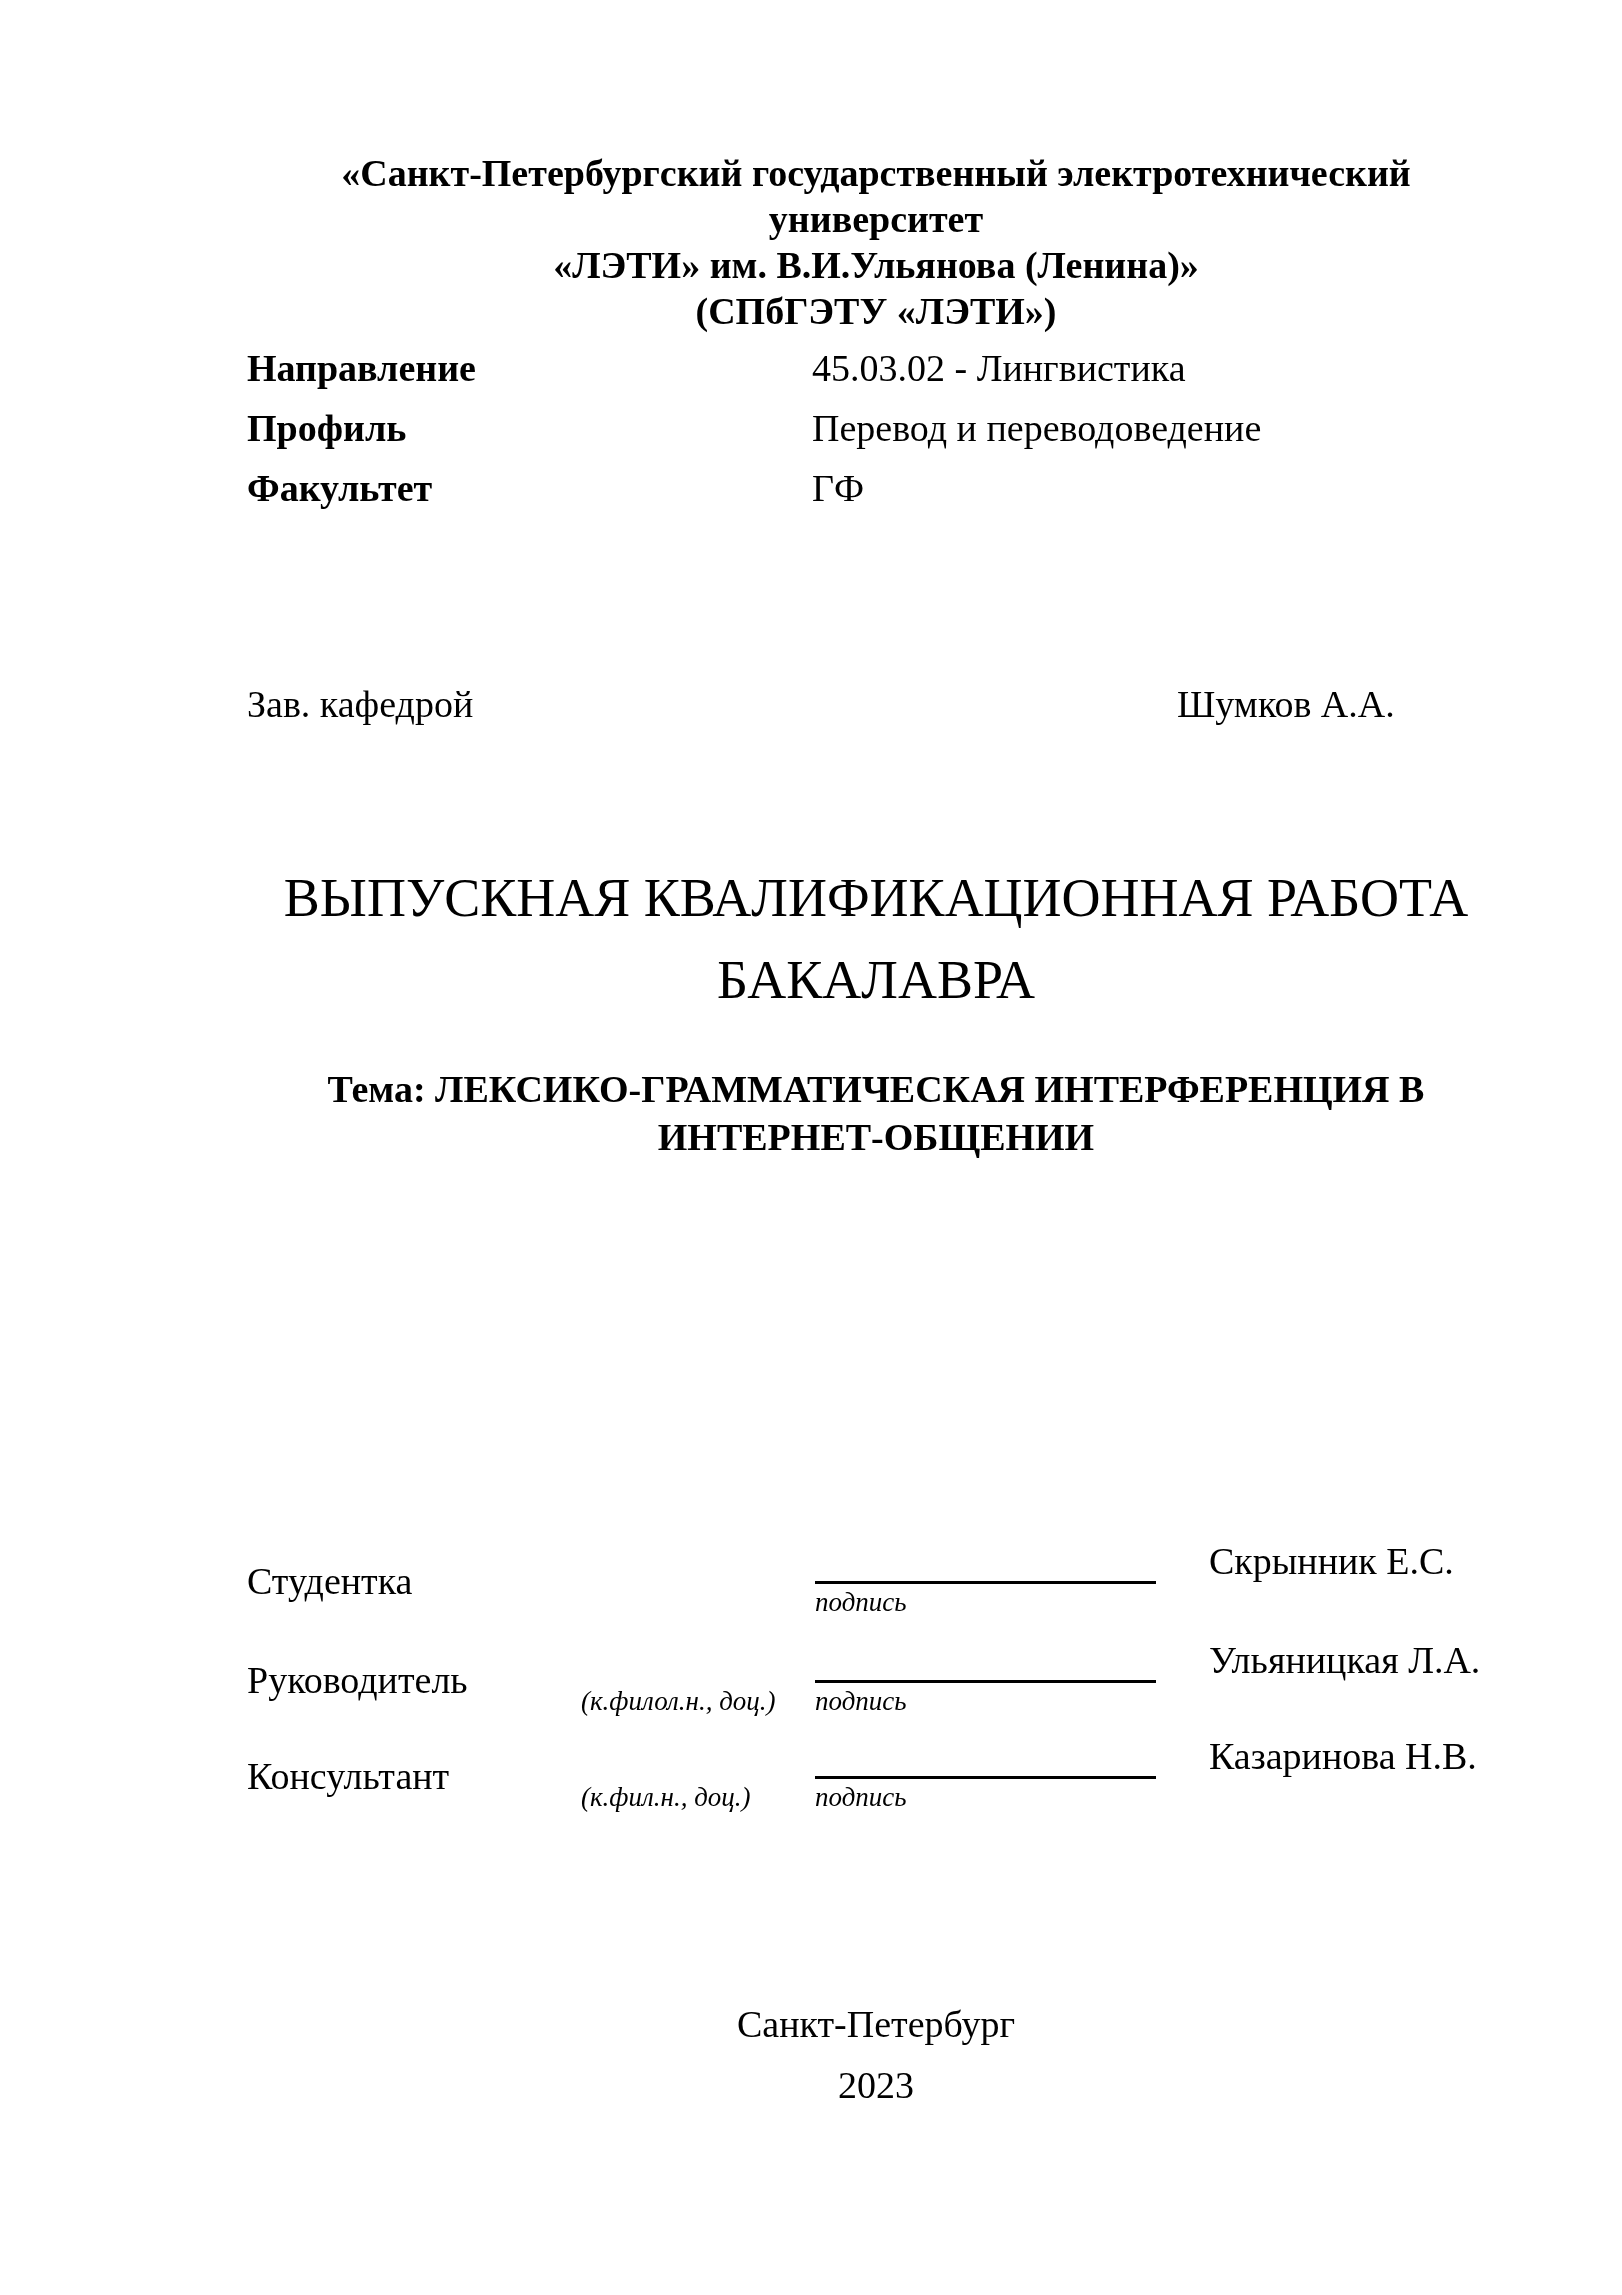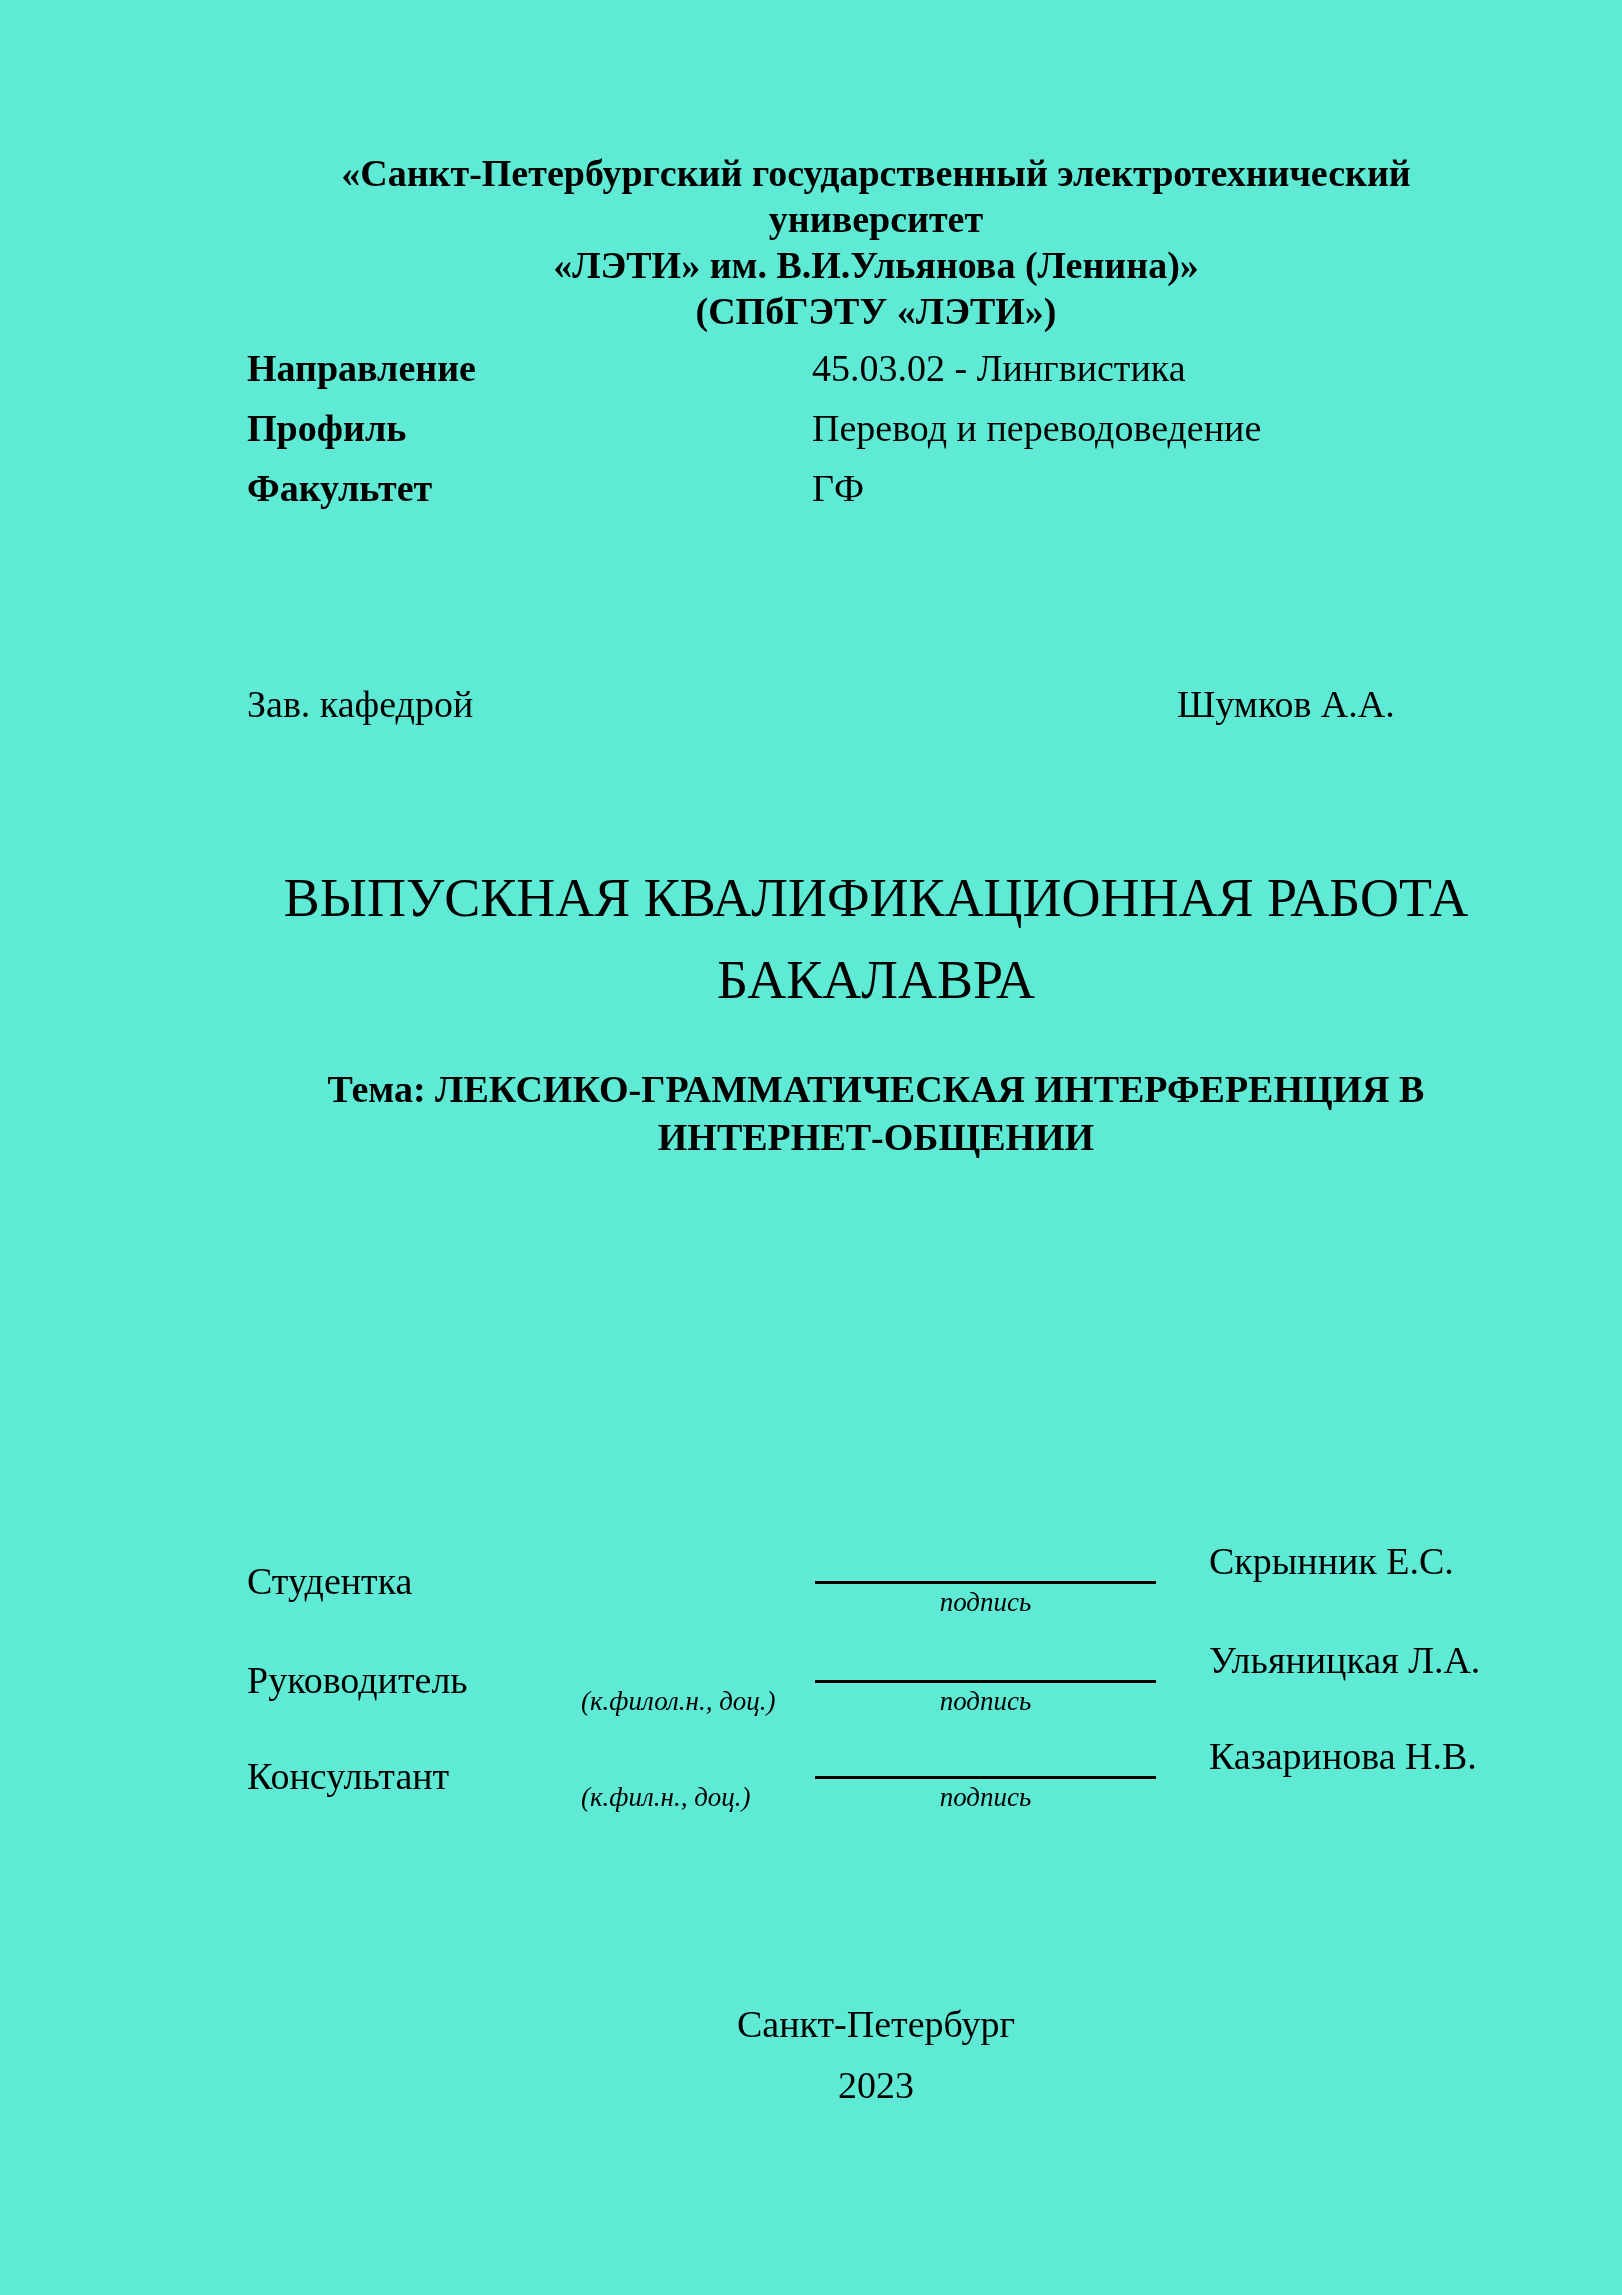--- a/index.html
+++ b/index.html
@@ -1,21 +1,21 @@
 <!DOCTYPE html>
 <html style="font-size:12.6px"><head>
 <meta charset="utf-8">
 <style>
   html, body { margin: 0; padding: 0; background: #e8e8e8; }
   .page {
     position: relative;
     width: 1623px;
     height: 2295px;
     margin: 0 auto;
-    background: #5eead4;
+    background: #ffffff;
     color: #000000;
     font-family: "Liberation Serif", "DejaVu Serif", serif;
     overflow: hidden;
   }
   .content {
     position: absolute;
     left: 247px;
     top: 0;
     width: 1258px;
     height: 100%;
@@ -85,21 +85,21 @@
   
   .sig-row { position: absolute; left: 0; width: 100%; height: 94px; }
   .sig-row.r1 { top: 1537px; }
   .sig-row.r2 { top: 1636px; }
   .sig-row.r3 { top: 1732px; }
   .sig-role  { position: absolute; left: 0;      top: 4.7px;  font-size: 38px; line-height: 38px; margin-top: 20px; }
   .sig-name  { position: absolute; left: 962px; top: 4.7px;  font-size: 38px; line-height: 38px; white-space: nowrap; }
   .sig-rule  { position: absolute; left: 568px;  top: 44px; width: 341px; height: 0; border-top: 3.1px solid #000000; }
   .sig-caption {
     position: absolute; left: 568px; top: 52px; width: 341px;
-    text-align: center; font-style: italic; font-size: 27px; line-height: 27px;
+    font-style: italic; font-size: 27px; line-height: 27px;
   }
   .sig-quals {
     position: absolute; left: 334px; top: 52px;
     font-style: italic; font-size: 27px; line-height: 27px; white-space: nowrap;
   }
 
   
   .footer {
     position: absolute;
     top: 1994px;

